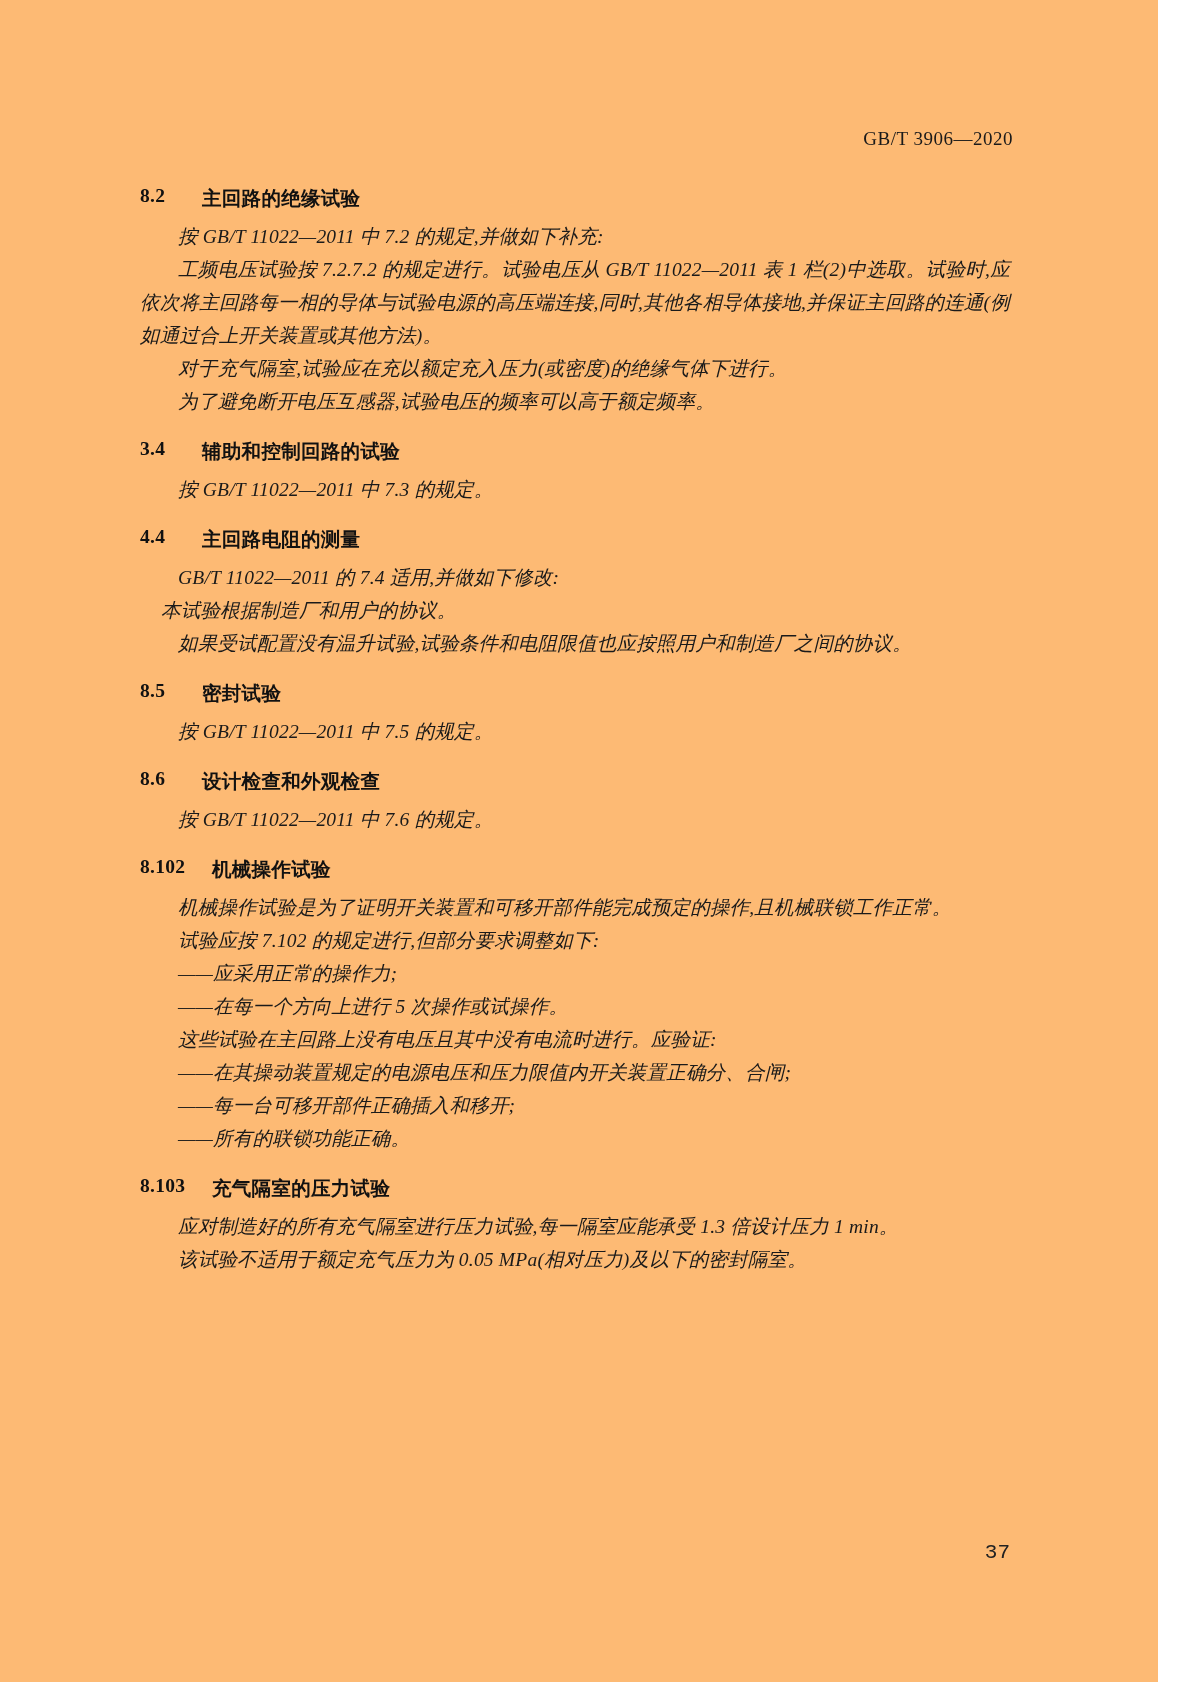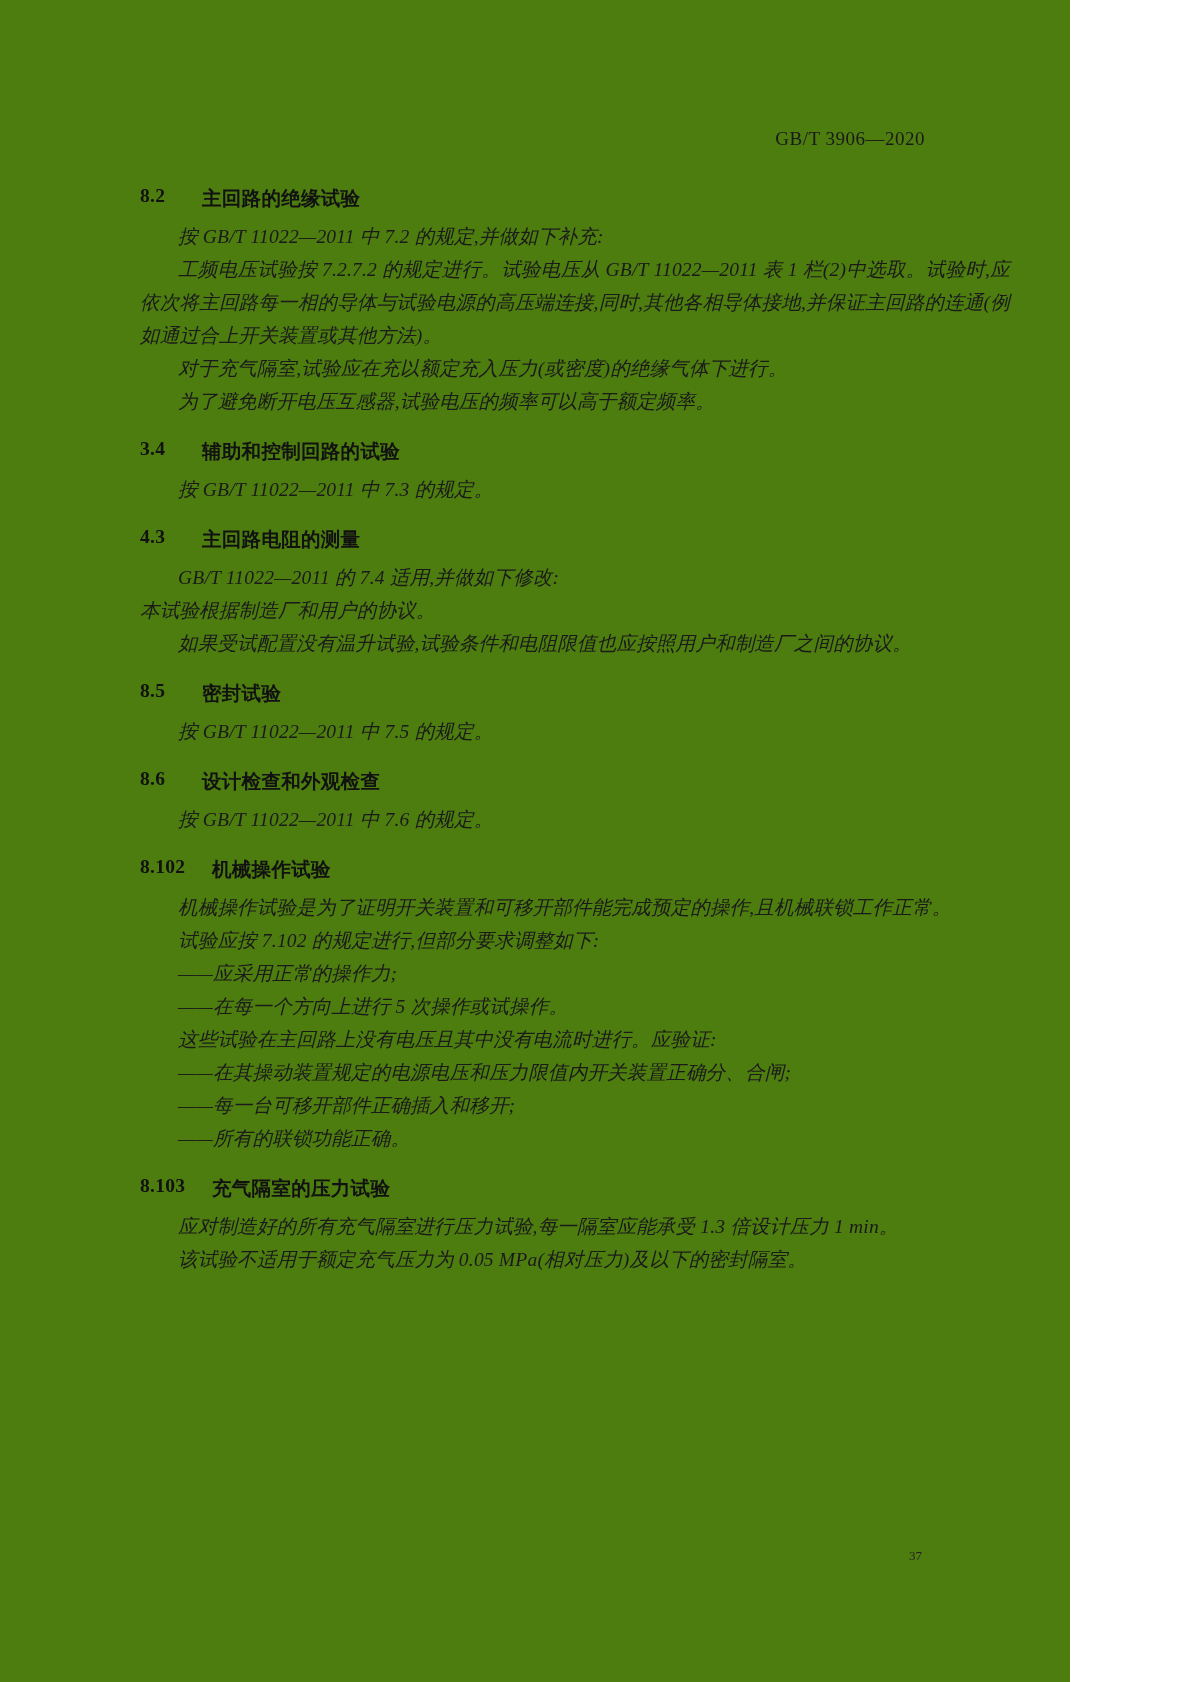--- a/index.html
+++ b/index.html
@@ -10,25 +10,25 @@
   body {
     width: 1190px;
     height: 1682px;
     font-family: "Liberation Serif", "DejaVu Serif", serif;
     color: #1a1a1a;
     position: relative;
     overflow: hidden;
   }
   .page {
     position: relative;
-    width: 1070px;
+    width: 1158px;
     height: 1682px;
     box-sizing: border-box;
     padding: 0;
-    background: #4d7c0f;
+    background: #fdba74;
   }
   .header {
     position: absolute;
     top: 128px;
     right: 145px;
     font-size: 19px;
     letter-spacing: 0.5px;
     font-family: "Liberation Serif", serif;
     color: #1a1a1a;
     white-space: nowrap;
@@ -64,34 +64,35 @@
     line-height: 33px;
     text-align: justify;
     text-justify: inter-ideograph;
     letter-spacing: 0.2px;
   }
   p.indent {
     text-indent: 38px;
   }
   p.noindent {
     text-indent: 0;
+    margin-left: 21px;
   }
   p.dash {
     text-indent: 38px;
   }
   .para-wrap {
     margin-top: 8px;
     font-style: italic;
   }
   .footer-page {
     position: absolute;
     bottom: 118px;
     right: 148px;
-    font-size: 13px;
-    font-family: Liberation Serif, serif;
+    font-size: 21px;
+    font-family: Liberation Mono, monospace;
     color: #222;
   }
 </style>
 </head>
 <body>
 
 <div class="page">
 
   <div class="header">GB/T 3906—2020</div>
 
@@ -115,21 +116,21 @@
         <span class="clause-num">3.4</span>
         <span>辅助和控制回路的试验</span>
       </div>
       <div class="para-wrap">
         <p class="para indent">按 GB/T 11022—2011 中 7.3 的规定。</p>
       </div>
     </div>
 
     <div class="block">
       <div class="clause-title">
-        <span class="clause-num">4.3</span>
+        <span class="clause-num">4.4</span>
         <span>主回路电阻的测量</span>
       </div>
       <div class="para-wrap">
         <p class="para indent">GB/T 11022—2011 的 7.4 适用,并做如下修改:</p>
         <p class="para noindent">本试验根据制造厂和用户的协议。</p>
         <p class="para indent">如果受试配置没有温升试验,试验条件和电阻限值也应按照用户和制造厂之间的协议。</p>
       </div>
     </div>
 
     <div class="block">

